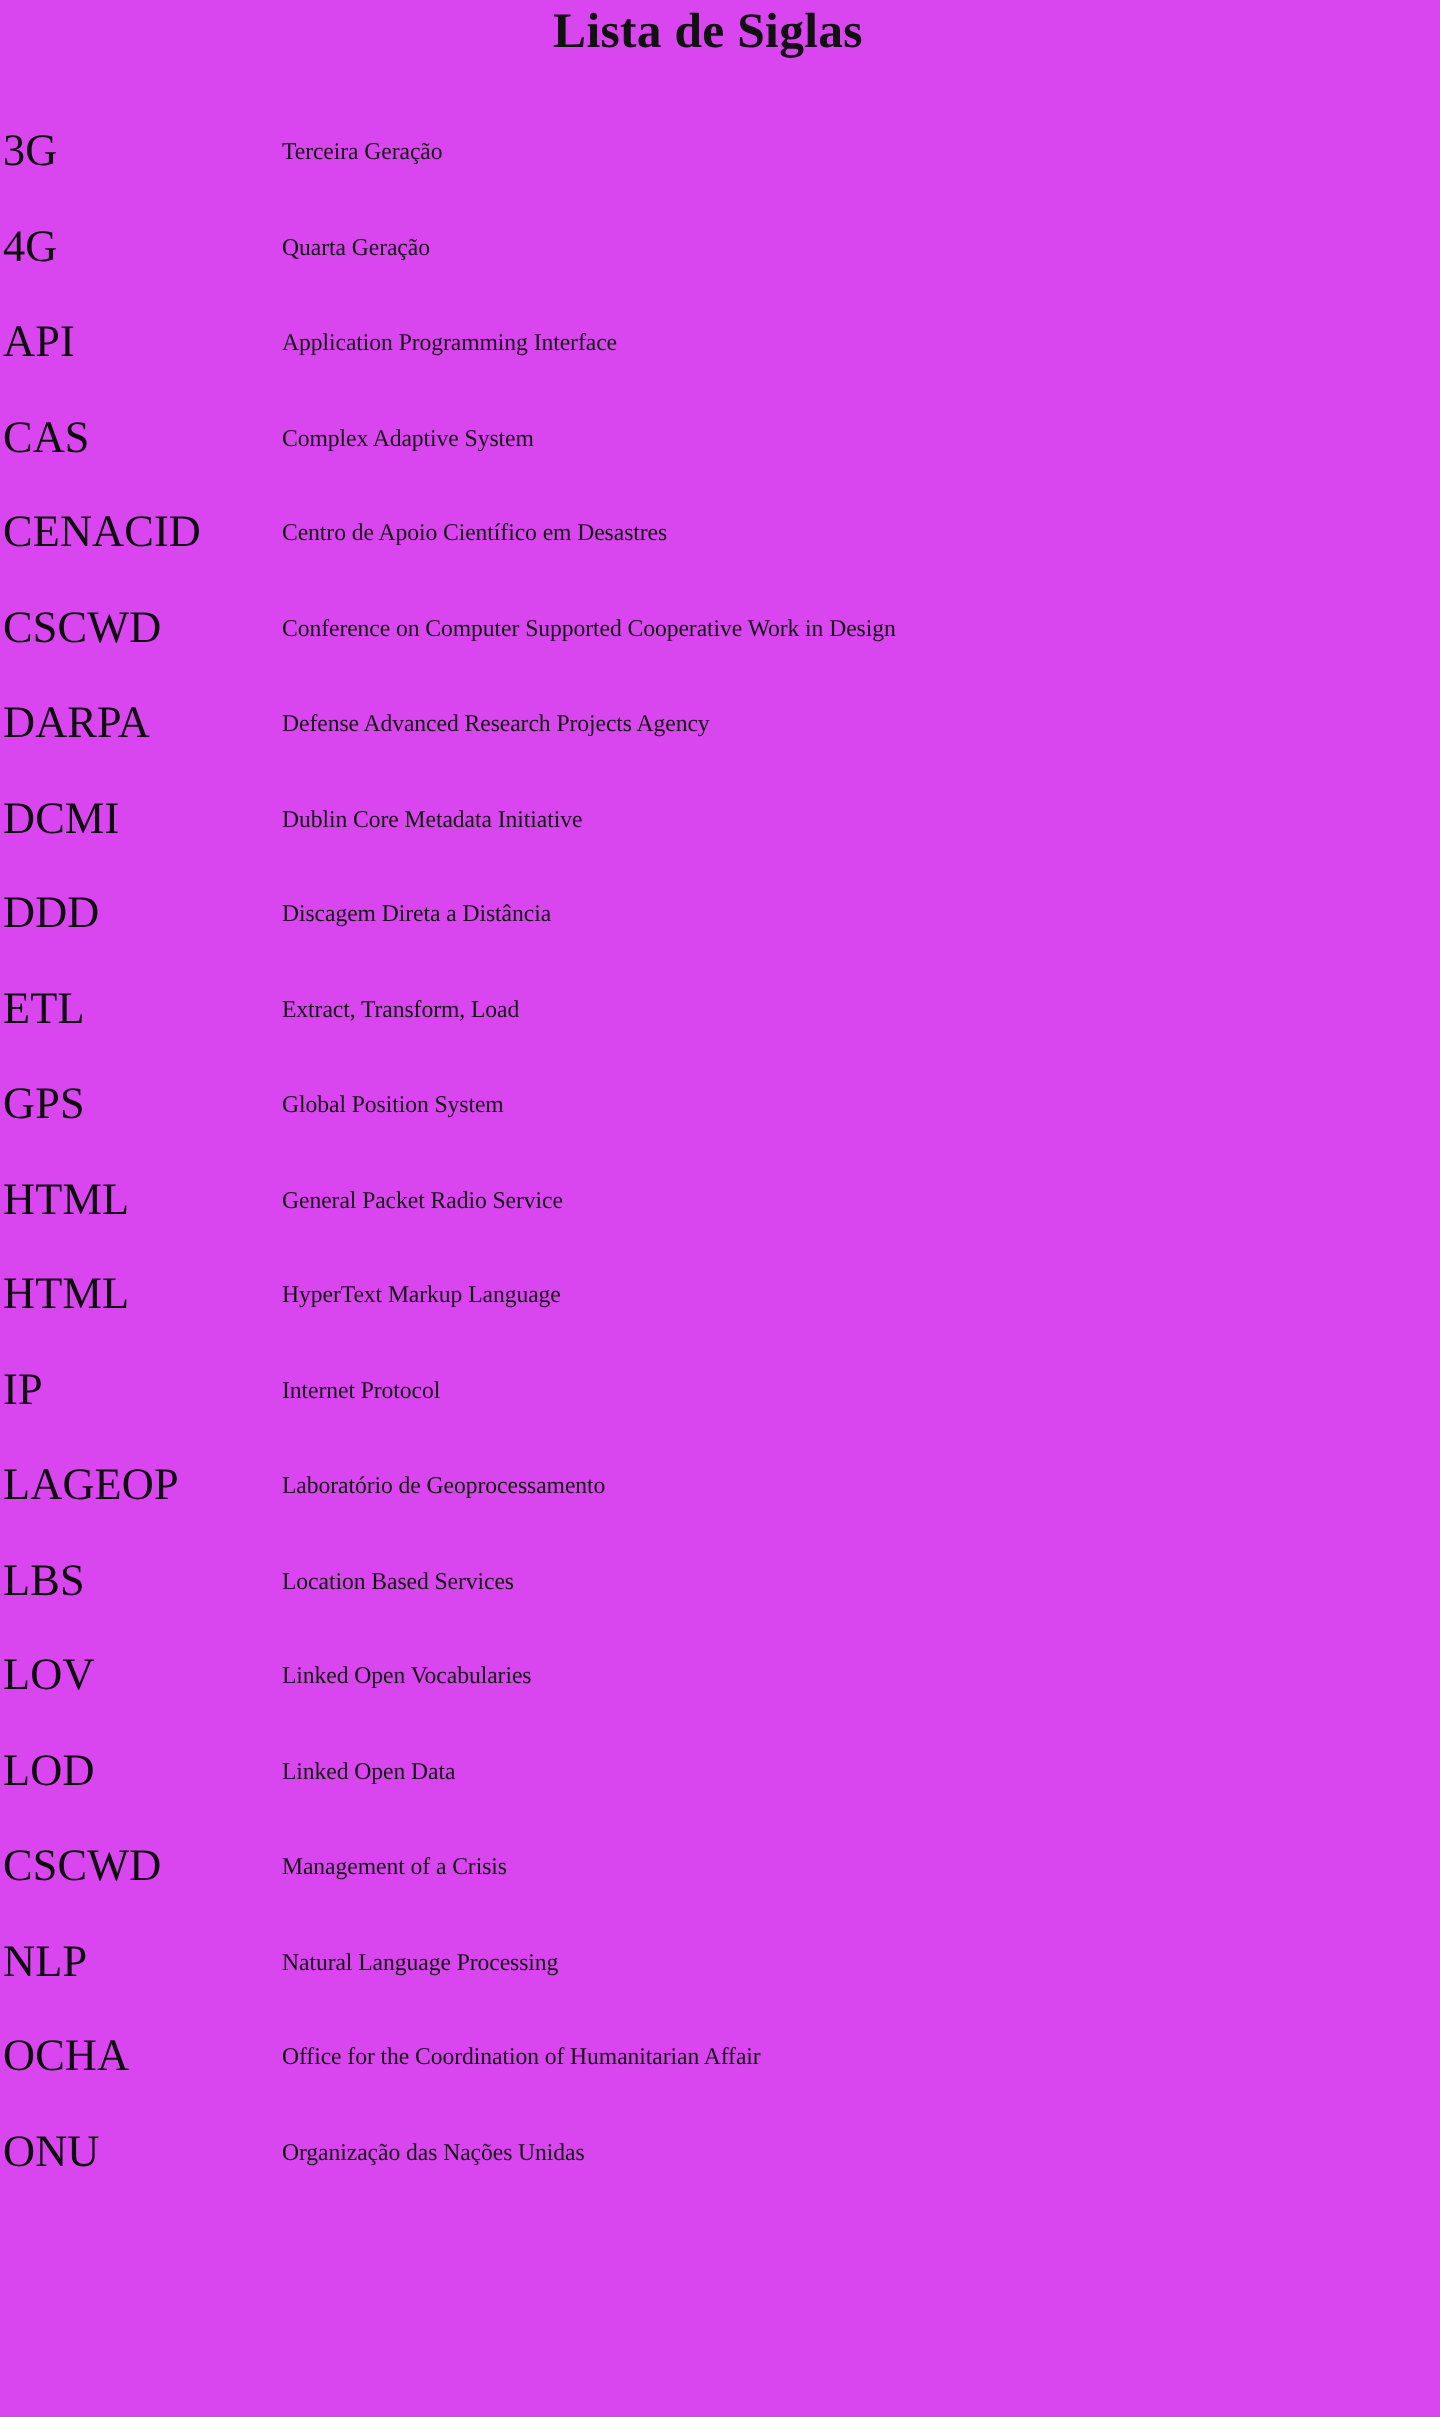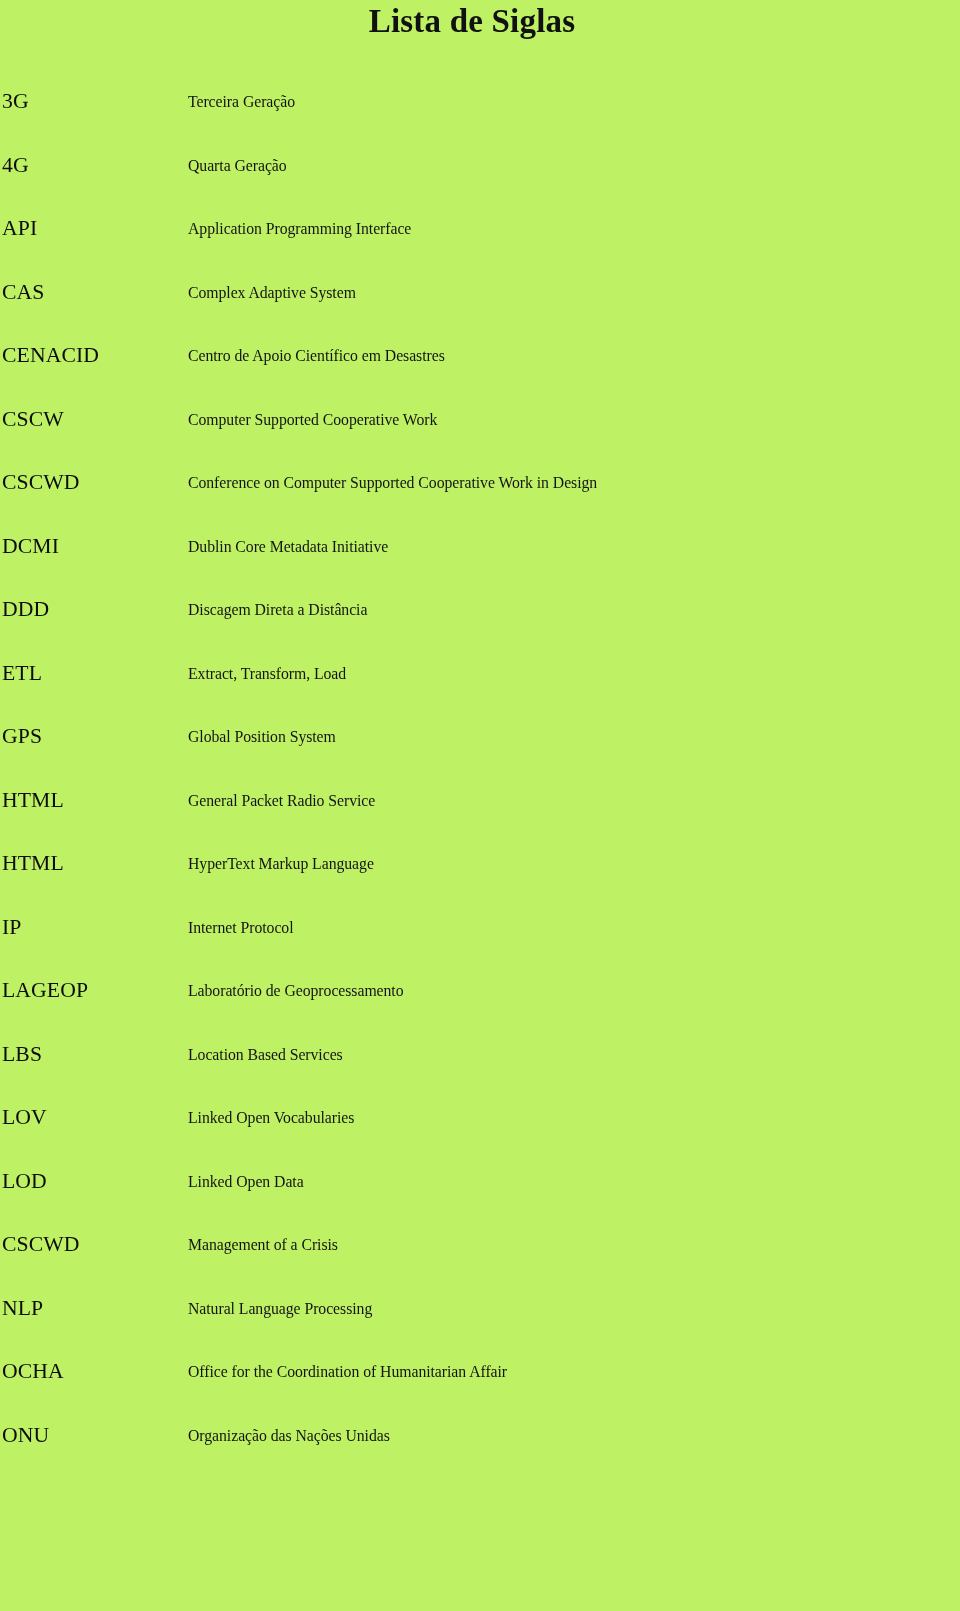--- a/index.html
+++ b/index.html
@@ -14,21 +14,21 @@
     overflow: hidden;
     font-family: "Liberation Serif", "DejaVu Serif", serif;
     color: #000000;
     -webkit-font-smoothing: antialiased;
   }
 
   .page {
     position: relative;
     width: 960px;
     height: 1611px;
-    background: #bef264;
+    background: #d946ef;
   }
 
   .doc-title {
     position: absolute;
     top: 2px;
     left: 0;
     width: 944px;
     text-align: center;
     font-family: "Liberation Serif", "DejaVu Serif", serif;
     font-weight: bold;
@@ -50,21 +50,21 @@
     position: relative;
     height: 63.5px;
     display: block;
   }
 
   .term {
     position: absolute;
     left: 2px;
     top: 0;
     width: 180px;
-    font-size: 22px;
+    font-size: 30px;
     line-height: 30px;
     letter-spacing: 0.1px;
     white-space: nowrap;
     color: #0d0d0d;
   }
 
   .definition {
     position: absolute;
     left: 188px;
     top: 1px;
@@ -106,26 +106,26 @@
       </div>
       <div class="glossary-row">
         <div class="term"><span>CAS</span></div>
         <div class="definition"><span>Complex Adaptive System</span></div>
       </div>
       <div class="glossary-row">
         <div class="term"><span>CENACID</span></div>
         <div class="definition"><span>Centro de Apoio Científico em Desastres</span></div>
       </div>
       <div class="glossary-row">
-        <div class="term"><span>CSCW</span></div>
-        <div class="definition"><span>Computer Supported Cooperative Work</span></div>
+        <div class="term"><span>CSCWD</span></div>
+        <div class="definition"><span>Conference on Computer Supported Cooperative Work in Design</span></div>
       </div>
       <div class="glossary-row">
-        <div class="term"><span>CSCWD</span></div>
-        <div class="definition"><span>Conference on Computer Supported Cooperative Work in Design</span></div>
+        <div class="term"><span>DARPA</span></div>
+        <div class="definition"><span>Defense Advanced Research Projects Agency</span></div>
       </div>
       <div class="glossary-row">
         <div class="term"><span>DCMI</span></div>
         <div class="definition"><span>Dublin Core Metadata Initiative</span></div>
       </div>
       <div class="glossary-row">
         <div class="term"><span>DDD</span></div>
         <div class="definition"><span>Discagem Direta a Distância</span></div>
       </div>
       <div class="glossary-row">

